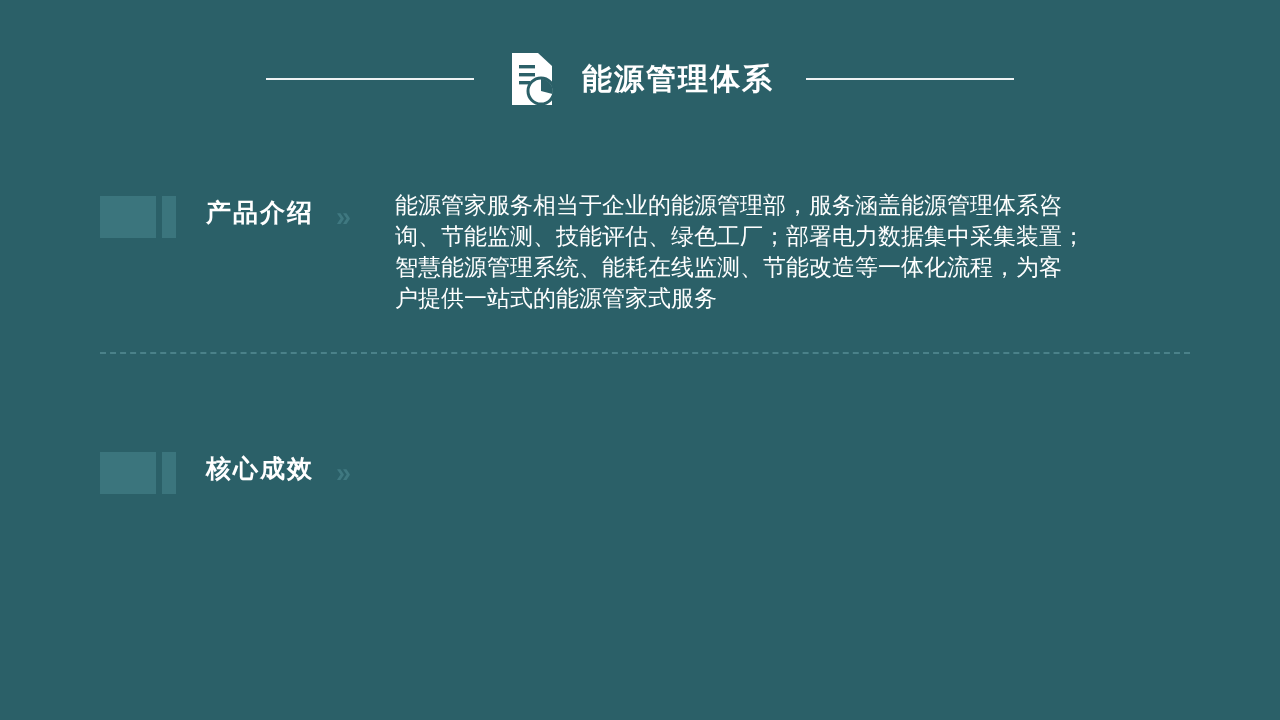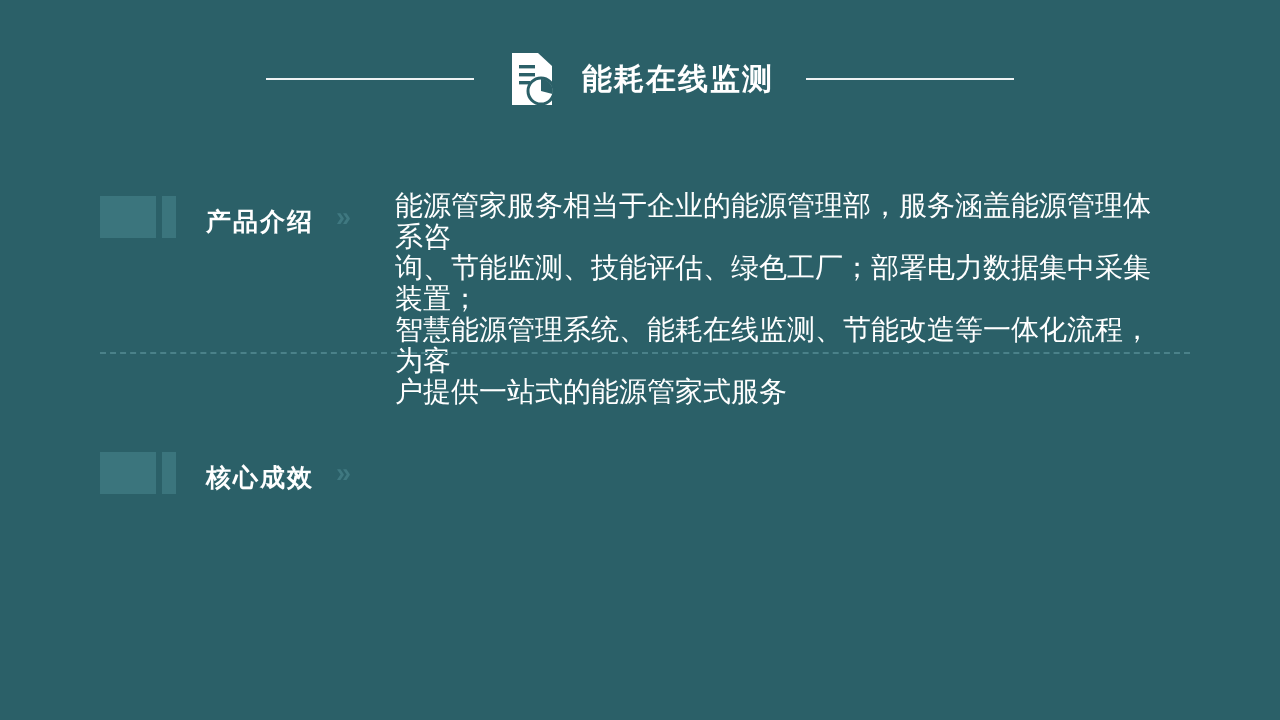--- a/index.html
+++ b/index.html
@@ -67,21 +67,21 @@
   .section {
     position: absolute;
     display: flex;
     align-items: flex-start;
   }
   .section-1 { top: 190px; left: 100px; }
   .section-2 { top: 408px; left: 100px; }
 
   .label-block {
     display: flex;
-    align-items: flex-end;
+    align-items: flex-start;
     flex-shrink: 0;
   }
   .sq-big {
     width: 56px;
     height: 42px;
     background: #3b757d;
   }
   .sq-small {
     width: 14px;
     height: 42px;
@@ -102,21 +102,21 @@
     font-weight: bold;
     letter-spacing: -2px;
     margin-left: 22px;
     line-height: 42px;
   }
   .section-1 .label-block { margin-top: 6px; }
   .section-2 .label-block { margin-top: 44px; }
 
   .body-text {
     color: #ffffff;
-    font-size: 28px;
+    font-size: 23px;
     line-height: 31px;
     margin-left: 46px;
     max-width: 760px;
     white-space: pre-wrap;
   }
   .section-1 .body-text { margin-top: 0px; }
   .section-2 .body-text { margin-top: 8px; }
 
   
   .divider {
@@ -139,21 +139,21 @@
       <span class="doc-icon">
         <svg width="52" height="56" viewBox="0 0 52 56" xmlns="http://www.w3.org/2000/svg">
           <path d="M6 2 h26 l14 13 v39 H6 Z" fill="#ffffff"></path>
           <rect x="13" y="14" width="16" height="3.4" fill="#2b6068"></rect>
           <rect x="13" y="22" width="16" height="3.4" fill="#2b6068"></rect>
           <rect x="13" y="30" width="11" height="3.4" fill="#2b6068"></rect>
           <circle cx="35" cy="40" r="13" fill="#ffffff" stroke="#2b6068" stroke-width="3"></circle>
           <path d="M35 40 L35 28 A12 12 0 0 1 46.5 43 Z" fill="#2b6068"></path>
         </svg>
       </span>
-      <span class="header-title">能耗在线监测</span>
+      <span class="header-title">能源管理体系</span>
     </div>
     <div class="rule rule-right"></div>
   </div>
 
   <div class="section section-1">
     <div class="label-block">
       <span class="sq-big"></span>
       <span class="sq-small"></span>
       <span class="label-text">产品介绍</span>
       <span class="arrows">»</span>

